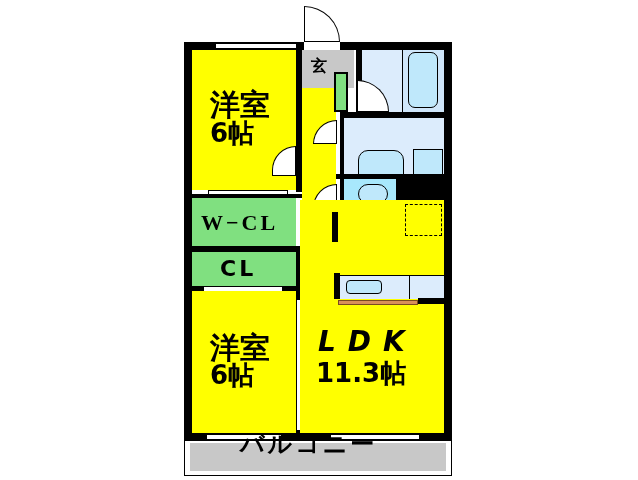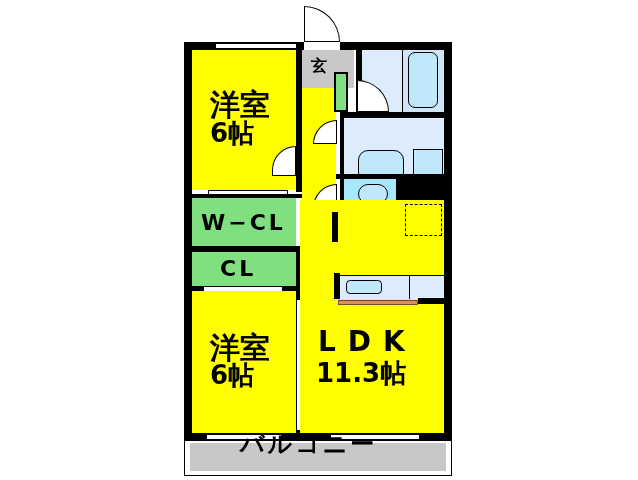--- a/index.html
+++ b/index.html
@@ -33,21 +33,21 @@
 <div class="lbl big" style="left:210px;top:90px;">洋室</div>
 <div class="lbl big" style="left:210px;top:120px;font-size:26px;">6帖</div>
 
 <div class="abs wall" style="left:296px;top:42px;width:6px;height:150px;"></div>
 <div class="abs" style="left:272px;top:146px;width:24px;height:30px;background:#fff;border:1px solid #000;border-radius:24px 0 0 0;"></div>
 
 <div class="win" style="left:208px;top:190px;width:78px;height:5px;"></div>
 
 <div class="abs wall" style="left:184px;top:194px;width:118px;height:4px;"></div>
 <div class="abs green" style="left:192px;top:198px;width:104px;height:48px;"></div>
-<div class="lbl med" style="left:201px;top:212px;">W−CL</div>
+<div class="lbl med" style="left:201px;top:212px;font-family:Liberation Serif, serif;">W−CL</div>
 <div class="abs wall" style="left:184px;top:246px;width:118px;height:6px;"></div>
 
 <div class="abs green" style="left:192px;top:252px;width:104px;height:34px;"></div>
 <div class="lbl med" style="left:220px;top:258px;">CL</div>
 <div class="abs wall" style="left:184px;top:286px;width:118px;height:5px;"></div>
 <div class="win" style="left:203px;top:286px;width:78px;height:4px;"></div>
 
 <div class="abs yellow" style="left:192px;top:291px;width:104px;height:142px;"></div>
 <div class="lbl big" style="left:210px;top:333px;">洋室</div>
 <div class="lbl big" style="left:210px;top:362px;font-size:26px;">6帖</div>
@@ -85,21 +85,21 @@
 <div class="abs" style="left:405px;top:204px;width:37px;height:32px;border:1px dashed #000;"></div>
 <div class="abs wall" style="left:332px;top:212px;width:6px;height:30px;"></div>
 
 <div class="abs wall" style="left:334px;top:273px;width:6px;height:26px;"></div>
 <div class="abs lblue" style="left:340px;top:275px;width:104px;height:24px;border-top:1px solid #000;"></div>
 <div class="abs" style="left:409px;top:275px;width:1px;height:24px;background:#000;"></div>
 <div class="fixture" style="left:346px;top:280px;width:36px;height:14px;border-radius:4px;border-width:1px;"></div>
 <div class="abs" style="left:338px;top:300px;width:80px;height:5px;background:#d9905a;border:1px solid #7a4a20;"></div>
 <div class="abs wall" style="left:418px;top:298px;width:26px;height:6px;"></div>
 
-<div class="lbl big" style="left:318px;top:328px;font-size:28px;letter-spacing:12px;">LDK</div>
+<div class="lbl big" style="left:318px;top:328px;font-size:28px;letter-spacing:12px;font-style:italic;">LDK</div>
 <div class="lbl big" style="left:316px;top:360px;font-size:26px;text-align:right;">11.3帖</div>
 
 <div class="win" style="left:206px;top:434px;width:74px;height:4px;"></div>
 <div class="win" style="left:330px;top:434px;width:88px;height:4px;"></div>
 
 <div class="abs" style="left:184px;top:440px;width:268px;height:36px;background:#fff;border:1px solid #000;"></div>
 <div class="abs gray" style="left:190px;top:443px;width:256px;height:28px;"></div>
 <div class="lbl" style="left:240px;top:432px;font-size:24px;letter-spacing:3px;">バルコニー</div>
 
 </body></html>

